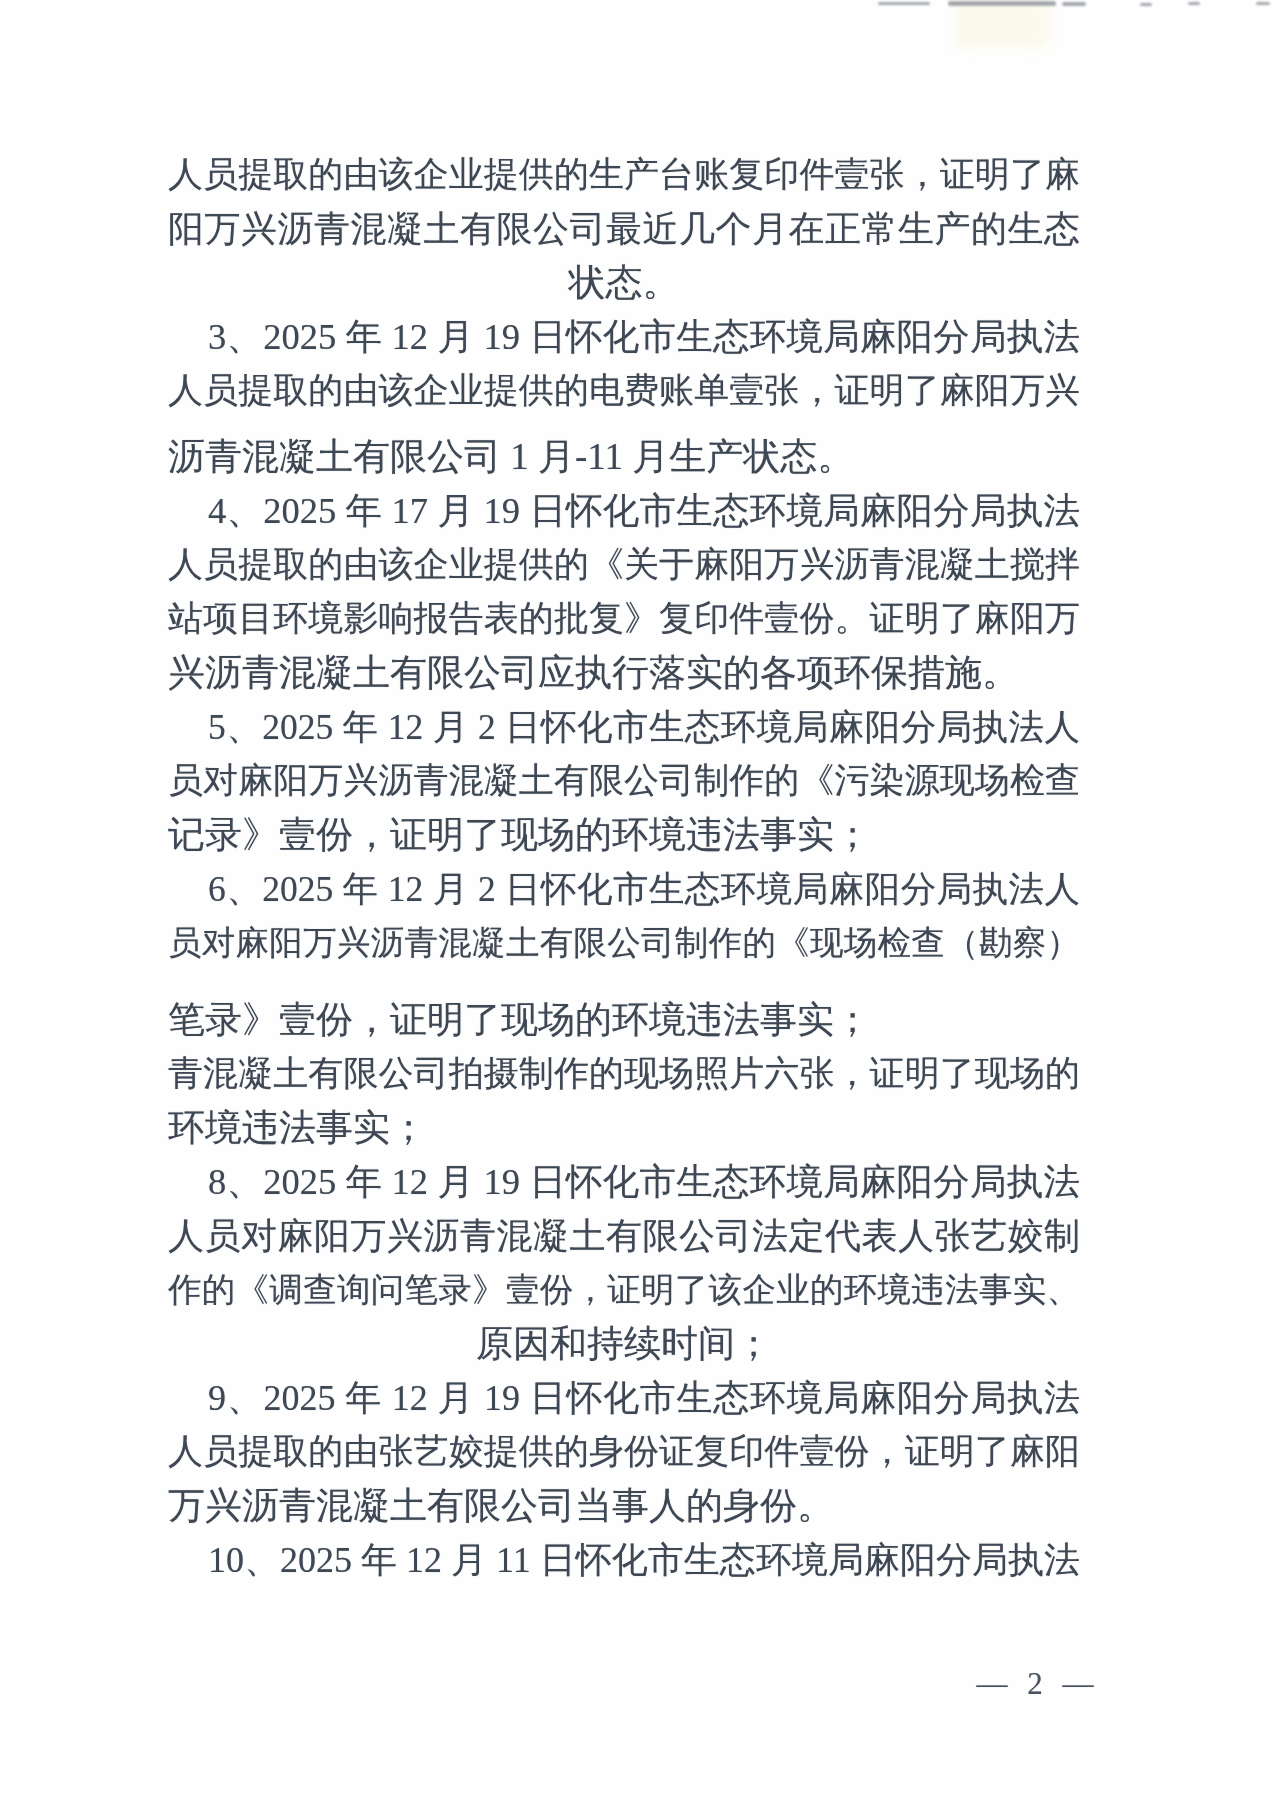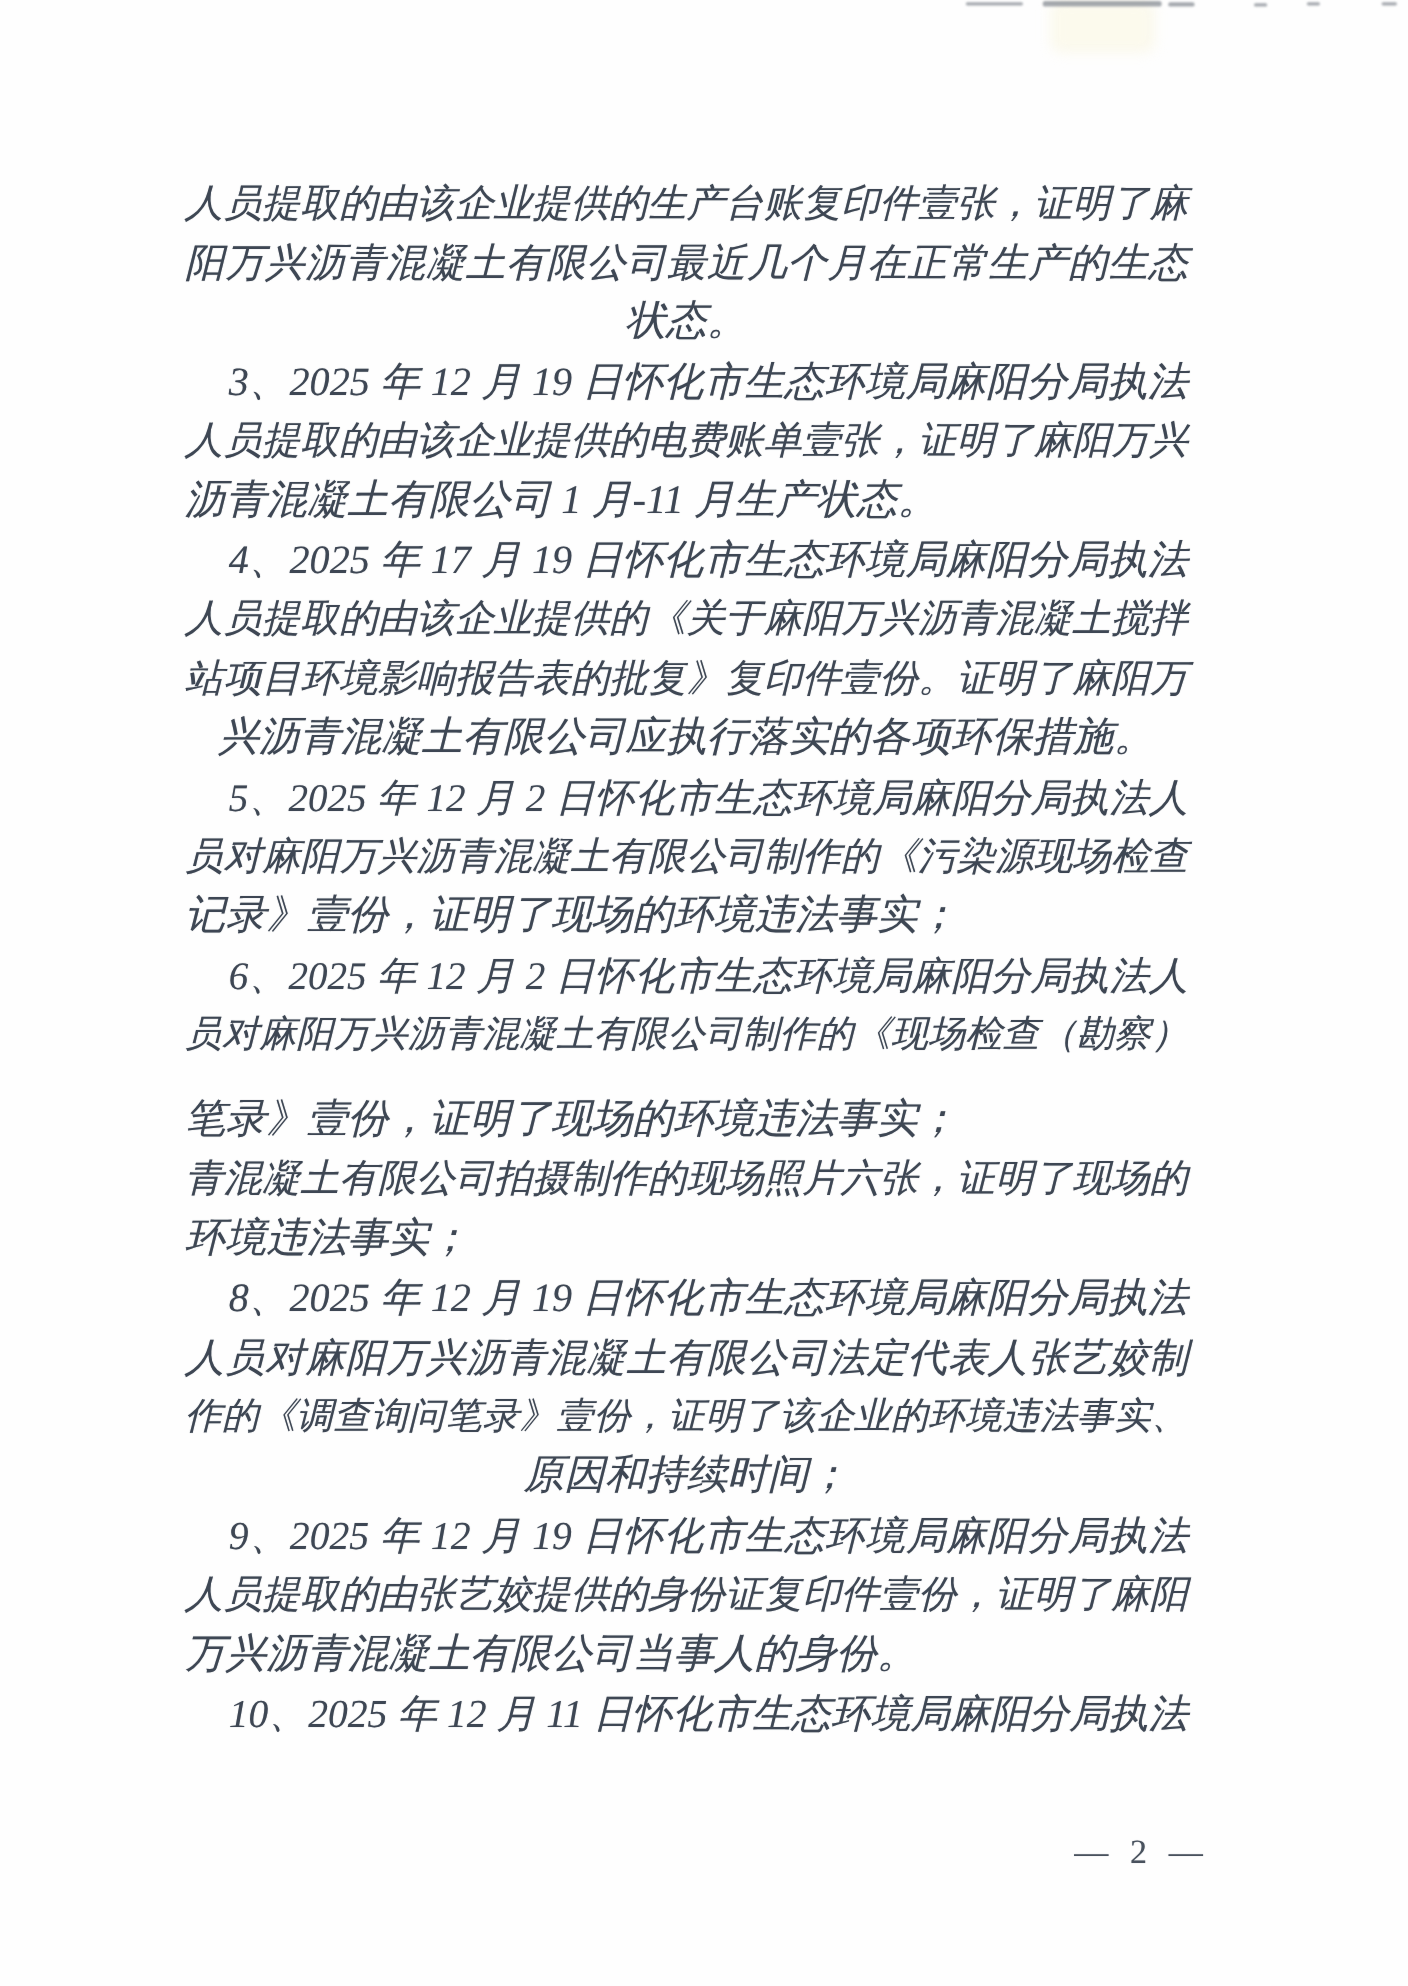--- a/index.html
+++ b/index.html
@@ -25,21 +25,21 @@
   
   .artifact {
     position:absolute;
     background:#8f949b;
     filter:blur(1px);
     border-radius:2px;
     opacity:0.8;
   }
   .doc-body {
     position:absolute;
-    left:168px; top:158px; width:912px;font-style:italic;
+    left:168px; top:148px; width:912px;
   }
   .line {
     height:54px;
     line-height:54px;
     font-size:37px;
     color:var(--ink);
     white-space:nowrap;
     text-shadow:0 0 1px rgba(62,71,84,0.45);
     box-sizing:border-box;
   }
@@ -74,25 +74,25 @@
       <div class="artifact" style="left: 1140px; top: 3px; width: 12px; height: 3px;"></div>
       <div class="artifact" style="left: 1188px; top: 2px; width: 12px; height: 3px;"></div>
       <div class="artifact" style="left: 1256px; top: 2px; width: 14px; height: 3px;"></div>
     </div>
   <main class="doc-body" id="lines">
       <div class="line fill" style="font-size: 35px;">人员提取的由该企业提供的生产台账复印件壹张，证明了麻</div>
       <div class="line fill" style="font-size: 36px;">阳万兴沥青混凝土有限公司最近几个月在正常生产的生态</div>
       <div class="line" style="font-size: 37px; text-align: center;">状态。</div>
       <div class="line indent fill" style="font-size: 36.5px;">3、2025 年 12 月 19 日怀化市生态环境局麻阳分局执法</div>
       <div class="line fill" style="font-size: 35px;">人员提取的由该企业提供的电费账单壹张，证明了麻阳万兴</div>
-      <div class="line" style="font-size: 37px;">沥青混凝土有限公司 1 月-11 月生产状态。</div>
+      <div class="line" style="font-size: 37px; margin-top: 12px;">沥青混凝土有限公司 1 月-11 月生产状态。</div>
       <div class="line indent fill" style="font-size: 36.5px;">4、2025 年 17 月 19 日怀化市生态环境局麻阳分局执法</div>
       <div class="line fill" style="font-size: 35px;">人员提取的由该企业提供的《关于麻阳万兴沥青混凝土搅拌</div>
       <div class="line fill" style="font-size: 35px;">站项目环境影响报告表的批复》复印件壹份。证明了麻阳万</div>
-      <div class="line" style="font-size: 37px; text-align: center;">兴沥青混凝土有限公司应执行落实的各项环保措施。</div>
+      <div class="line" style="font-size: 37px;">兴沥青混凝土有限公司应执行落实的各项环保措施。</div>
       <div class="line indent fill" style="font-size: 35.5px;">5、2025 年 12 月 2 日怀化市生态环境局麻阳分局执法人</div>
       <div class="line fill" style="font-size: 35px;">员对麻阳万兴沥青混凝土有限公司制作的《污染源现场检查</div>
       <div class="line" style="font-size: 37px;">记录》壹份，证明了现场的环境违法事实；</div>
       <div class="line indent fill" style="font-size: 35.5px;">6、2025 年 12 月 2 日怀化市生态环境局麻阳分局执法人</div>
       <div class="line fill" style="font-size: 33.5px;">员对麻阳万兴沥青混凝土有限公司制作的《现场检查（勘察）</div>
       <div class="line" style="font-size: 37px; margin-top: 23px;">笔录》壹份，证明了现场的环境违法事实；</div>
       <div class="line fill" style="font-size: 35px;">青混凝土有限公司拍摄制作的现场照片六张，证明了现场的</div>
       <div class="line" style="font-size: 37px;">环境违法事实；</div>
       <div class="line indent fill" style="font-size: 36.5px;">8、2025 年 12 月 19 日怀化市生态环境局麻阳分局执法</div>
       <div class="line fill" style="font-size: 36px;">人员对麻阳万兴沥青混凝土有限公司法定代表人张艺姣制</div>

